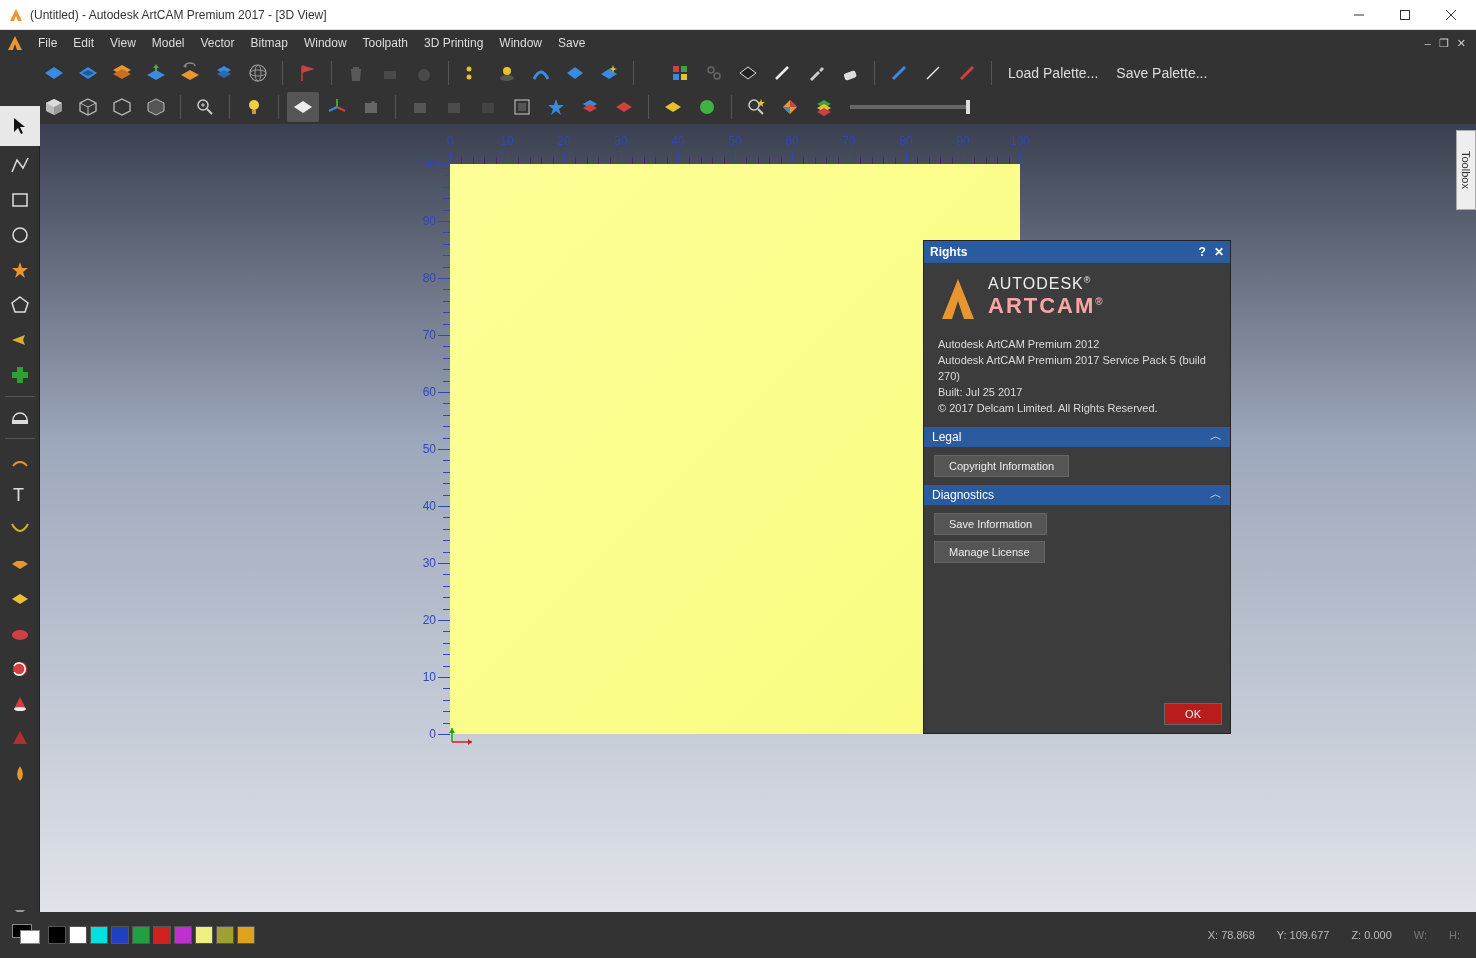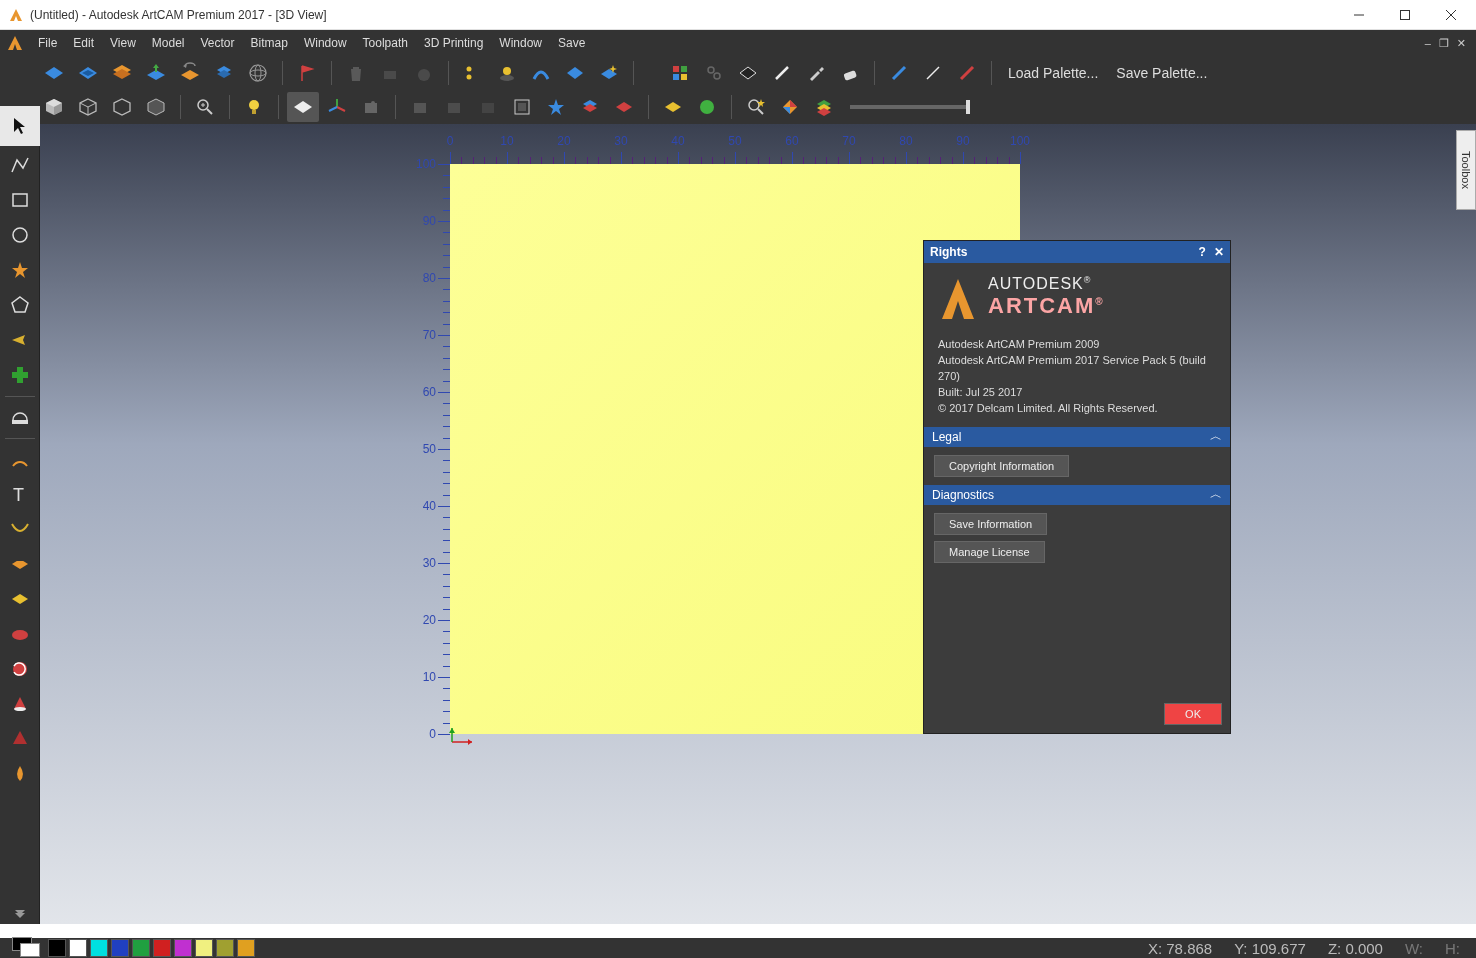--- a/index.html
+++ b/index.html
@@ -42,22 +42,22 @@
 .about .abrand{font-family:Arial,sans-serif}
 .about .abrand .l1{font-size:16px;letter-spacing:1px;color:#eee}
 .about .abrand .l2{font-size:22px;letter-spacing:2px;color:#fca5a5;font-weight:700}
 .about .ainfo{padding:4px 14px 10px;line-height:1.45}
 .about .asect{}
 .about .asect-h{height:20px;background:#2a5aa0;display:flex;align-items:center;padding:0 8px;color:#fff;font-size:12px}
 .about .asect-h .chev{margin-left:auto}
 .about .asect-b{padding:8px 10px;display:flex;flex-direction:column;gap:6px;align-items:flex-start}
 .about .abtn{background:#555;border:1px solid #666;color:#eee;font-size:11px;padding:4px 14px}
 .about .afoot{margin-top:auto;padding:8px;display:flex;justify-content:flex-end}
-.about .aok{background:#ef4444;border:1px solid #666;color:#eee;font-size:11px;padding:4px 20px}
-.statusbar{position:absolute;left:0;right:0;bottom:0;height:20px;background:#333;display:flex;align-items:center;padding:0 6px;color:#bbb;font-size:15px}
+.about .aok{background:#b91c1c;border:1px solid #666;color:#eee;font-size:11px;padding:4px 20px}
+.statusbar{position:absolute;left:0;right:0;bottom:0;height:46px;background:#333;display:flex;align-items:center;padding:0 6px;color:#bbb;font-size:11px}
 .statusbar .swatch{width:18px;height:18px;border:1px solid #555;margin-right:3px}
 .statusbar .curswatch{width:30px;height:22px;position:relative;margin:0 6px}
 .statusbar .curswatch .a{position:absolute;left:0;top:0;width:20px;height:14px;background:#000;border:1px solid #888}
 .statusbar .curswatch .b{position:absolute;left:8px;top:6px;width:20px;height:14px;background:#fff;border:1px solid #888}
 .statusbar .coords{margin-left:auto;display:flex;gap:22px;padding-right:10px}
 .select-cursor{position:absolute;top:-18px;left:0;width:40px;height:40px;background:#e8e8e8;display:flex;align-items:center;justify-content:center}
 svg{display:block}
 .slider-track{width:120px;height:4px;background:#666;position:relative;margin:0 8px}
 .slider-thumb{position:absolute;right:0;top:-5px;width:4px;height:14px;background:#ddd}
 </style>
@@ -678,21 +678,21 @@
       <svg viewBox="0 0 40 46">
           <path d="M4 44 L20 4 L36 44 L26 44 L20 26 L14 44 Z" fill="#e8962f"></path>
         </svg>
     </div>
     <div class="abrand">
       <div class="l1"><span>AUTODESK</span><sup style="font-size:9px">®</sup></div>
       <div class="l2"><span>ARTCAM</span><sup style="font-size:10px">®</sup></div>
     </div>
   </div>
   <div class="ainfo">
-    <div>Autodesk ArtCAM Premium 2009</div>
+    <div>Autodesk ArtCAM Premium 2012</div>
     <div>Autodesk ArtCAM Premium 2017 Service Pack 5 (build 270)</div>
     <div>Built: Jul 25 2017</div>
     <div>© 2017 Delcam Limited. All Rights Reserved.</div>
   </div>
   <div class="asect">
     <div class="asect-h">
       <span>Legal</span>
         <span class="chev">︿</span>
     </div>
     <div class="asect-b">

